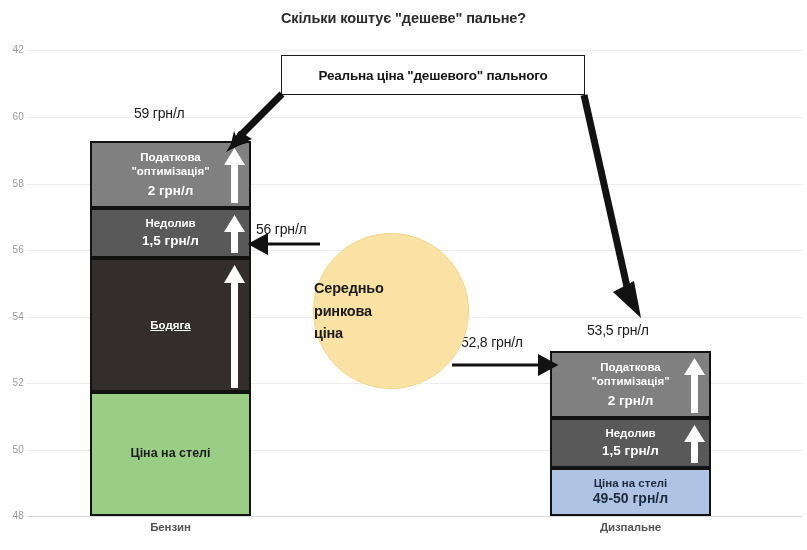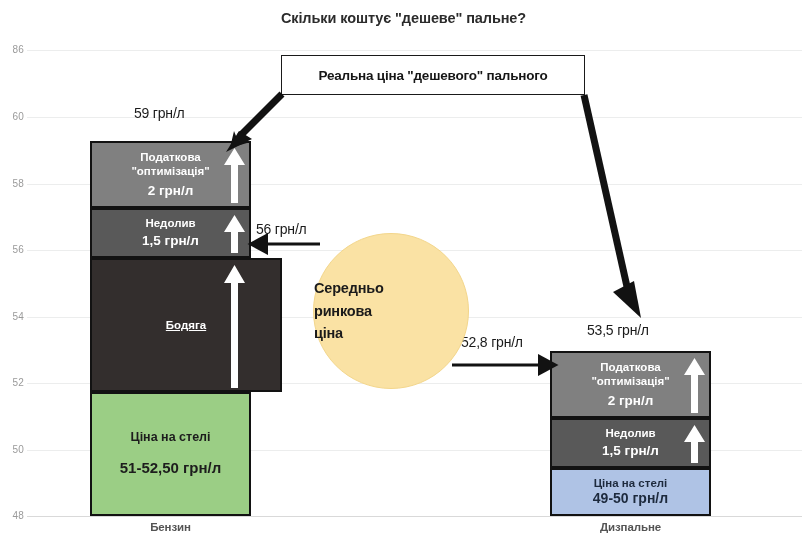--- a/index.html
+++ b/index.html
@@ -111,21 +111,21 @@
 
   <div class="gridline" style="top:50px"></div>
   <div class="gridline" style="top:117px"></div>
   <div class="gridline" style="top:184px"></div>
   <div class="gridline" style="top:250px"></div>
   <div class="gridline" style="top:317px"></div>
   <div class="gridline" style="top:383px"></div>
   <div class="gridline" style="top:450px"></div>
   <div class="axis-bottom"></div>
 
-  <div class="ytick" style="left:2px;top:44px">86</div>
+  <div class="ytick" style="left:2px;top:44px">42</div>
   <div class="ytick" style="left:2px;top:111px">60</div>
   <div class="ytick" style="left:2px;top:178px">58</div>
   <div class="ytick" style="left:2px;top:244px">56</div>
   <div class="ytick" style="left:2px;top:311px">54</div>
   <div class="ytick" style="left:2px;top:377px">52</div>
   <div class="ytick" style="left:2px;top:444px">50</div>
   <div class="ytick" style="left:2px;top:510px">48</div>
 
   <div class="chart-title">Скільки коштує "дешеве" пальне?</div>
 
@@ -133,27 +133,26 @@
     <span class="ln name" style="font-size:11.5px">Податкова</span>
     <span class="ln name" style="font-size:11.5px">"оптимізація"</span>
     <span class="ln val" style="font-size:13.5px;margin-top:5px">2 грн/л</span>
   </div>
 
   <div class="seg mid" style="left:90px;top:208px;width:161px;height:50px;">
     <span class="ln name" style="font-size:11.5px">Недолив</span>
     <span class="ln val" style="font-size:13.5px;margin-top:3px">1,5 грн/л</span>
   </div>
 
-  <div class="seg dark" style="left:90px;top:258px;width:192px;height:134px;text-decoration:underline;">
+  <div class="seg dark" style="left:90px;top:258px;width:161px;height:134px;text-decoration:underline;">
     <span class="ln name" style="font-size:11.5px">Бодяга</span>
   </div>
 
   <div class="seg green" style="left:90px;top:392px;width:161px;height:124px;">
     <span class="ln name" style="font-size:12.5px">Ціна на стелі</span>
-    <span class="ln val" style="font-size:15px;margin-top:14px">51-52,50 грн/л</span>
   </div>
 
   <div class="seg light" style="left:550px;top:351px;width:161px;height:67px;">
     <span class="ln name" style="font-size:11.5px">Податкова</span>
     <span class="ln name" style="font-size:11.5px">"оптимізація"</span>
     <span class="ln val" style="font-size:13.5px;margin-top:5px">2 грн/л</span>
   </div>
 
   <div class="seg mid" style="left:550px;top:418px;width:161px;height:50px;">
     <span class="ln name" style="font-size:11.5px">Недолив</span>

